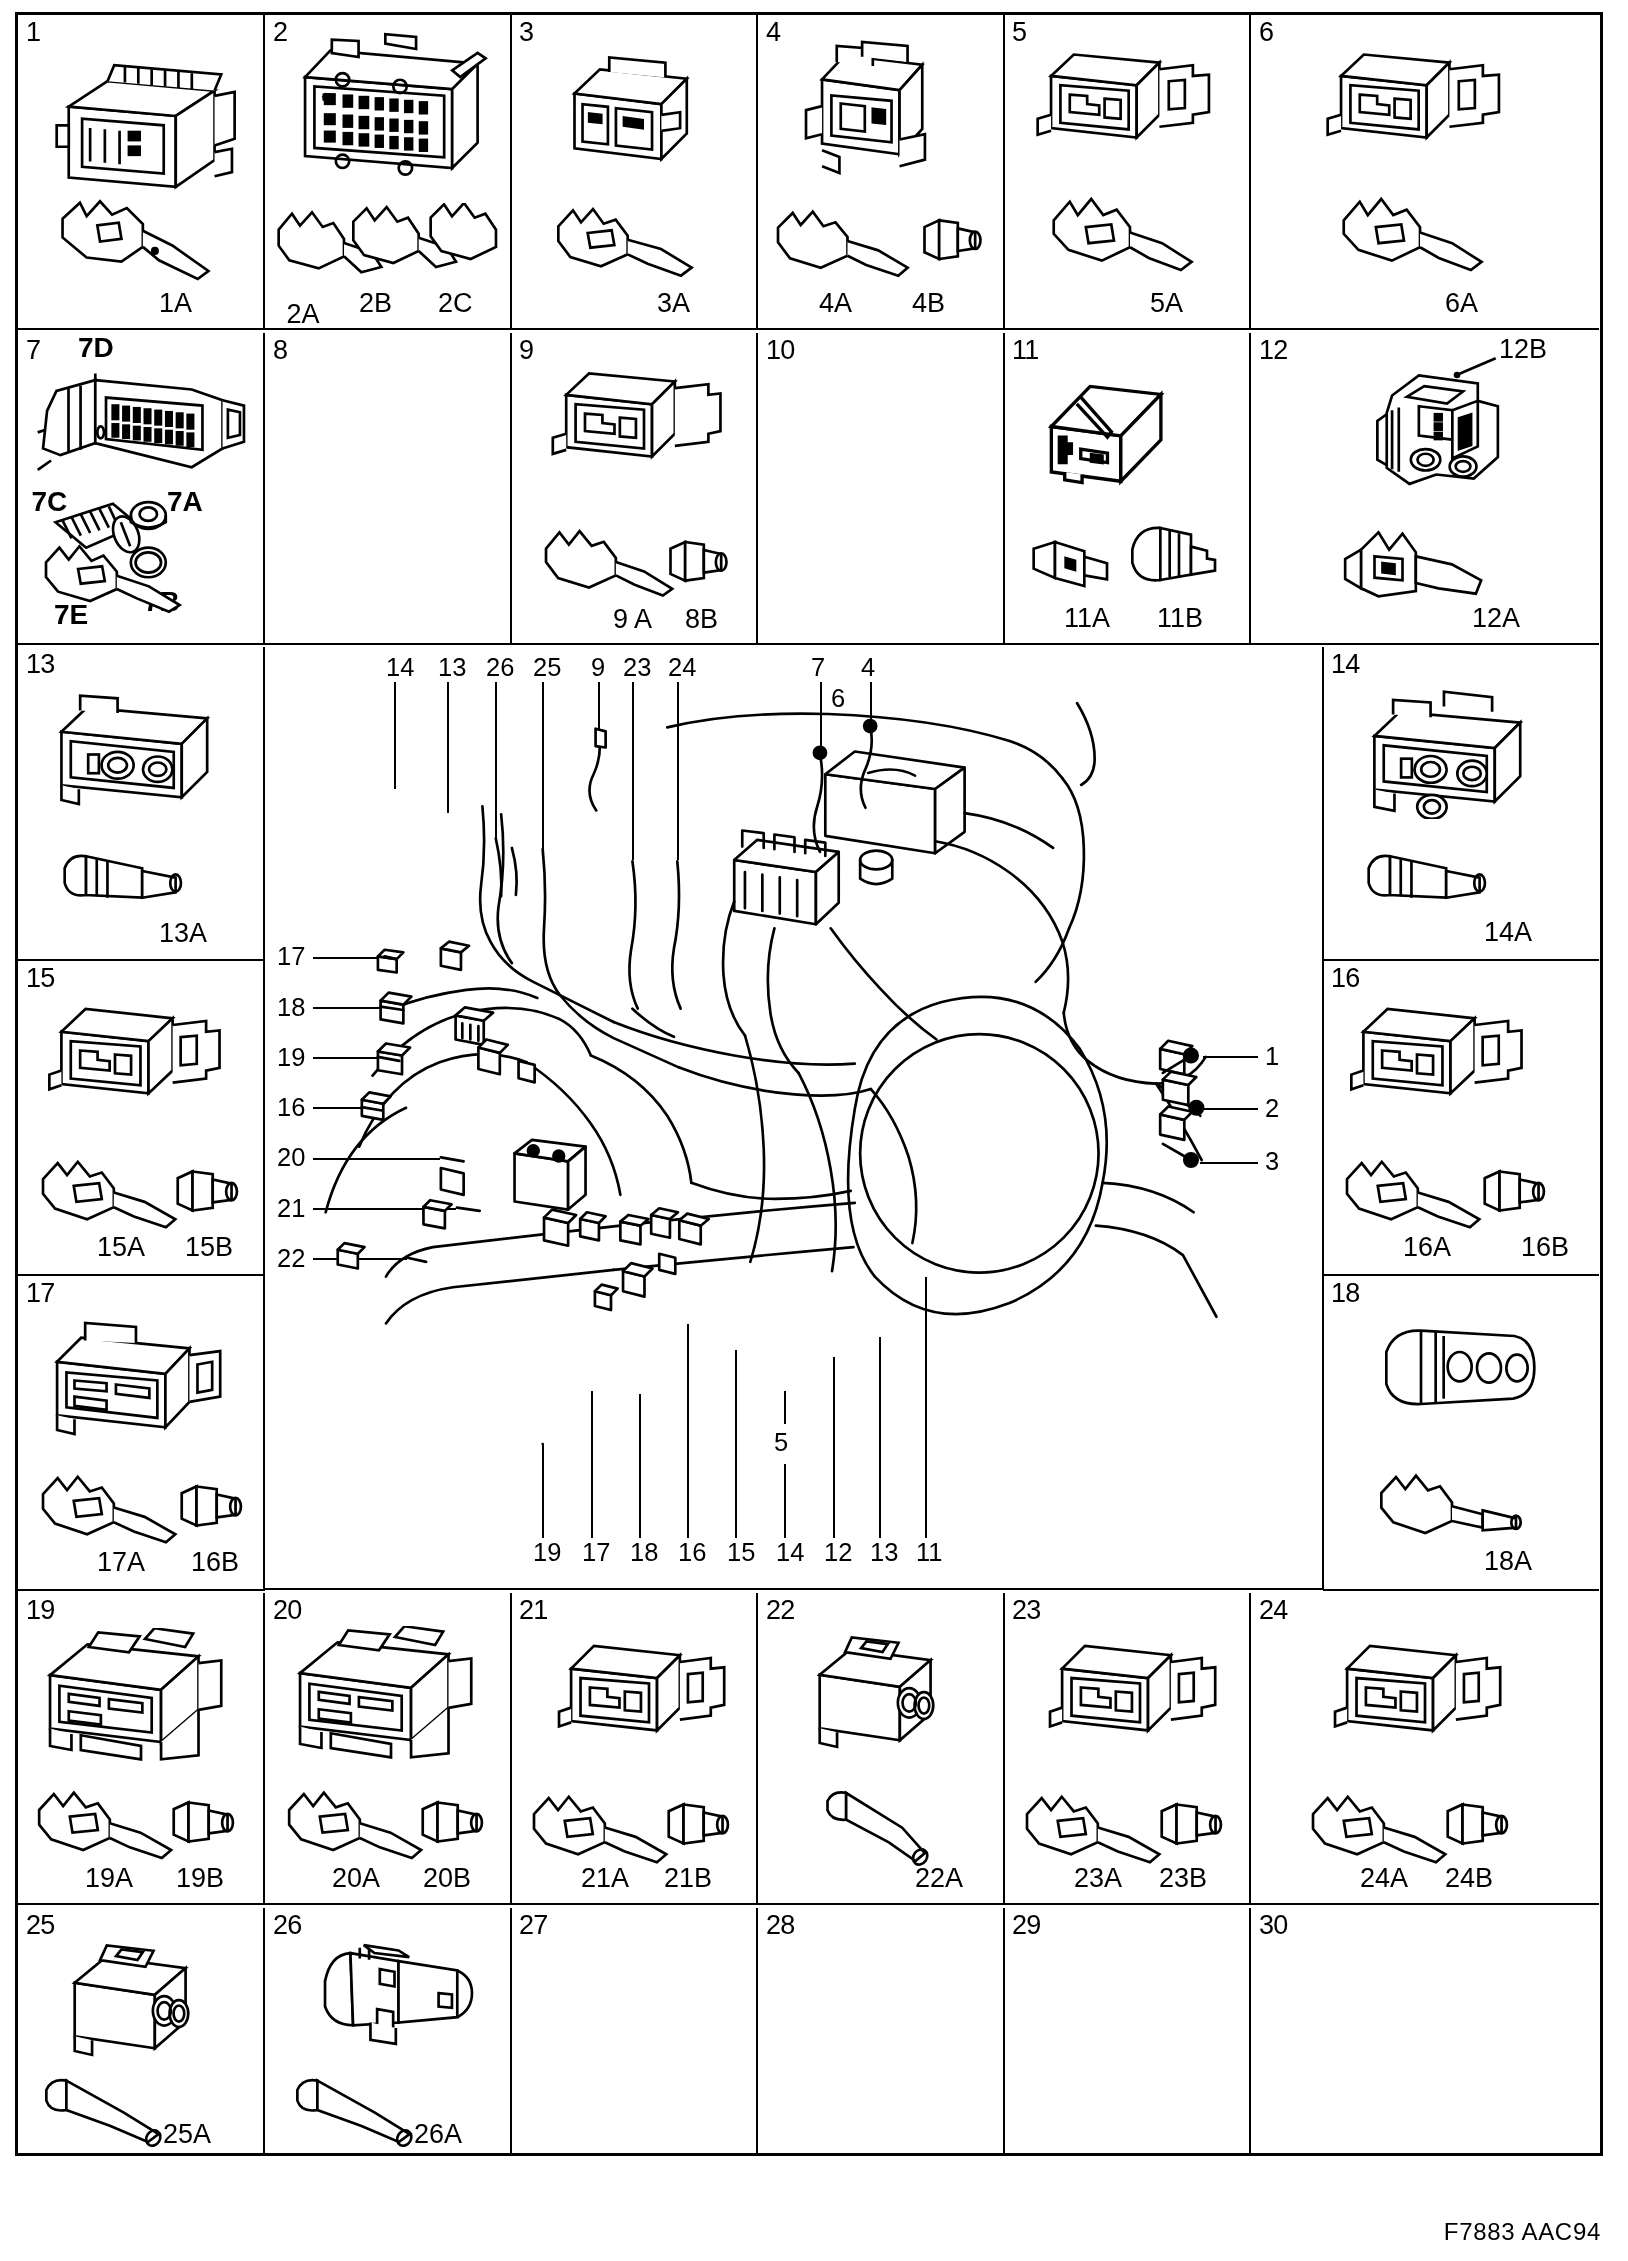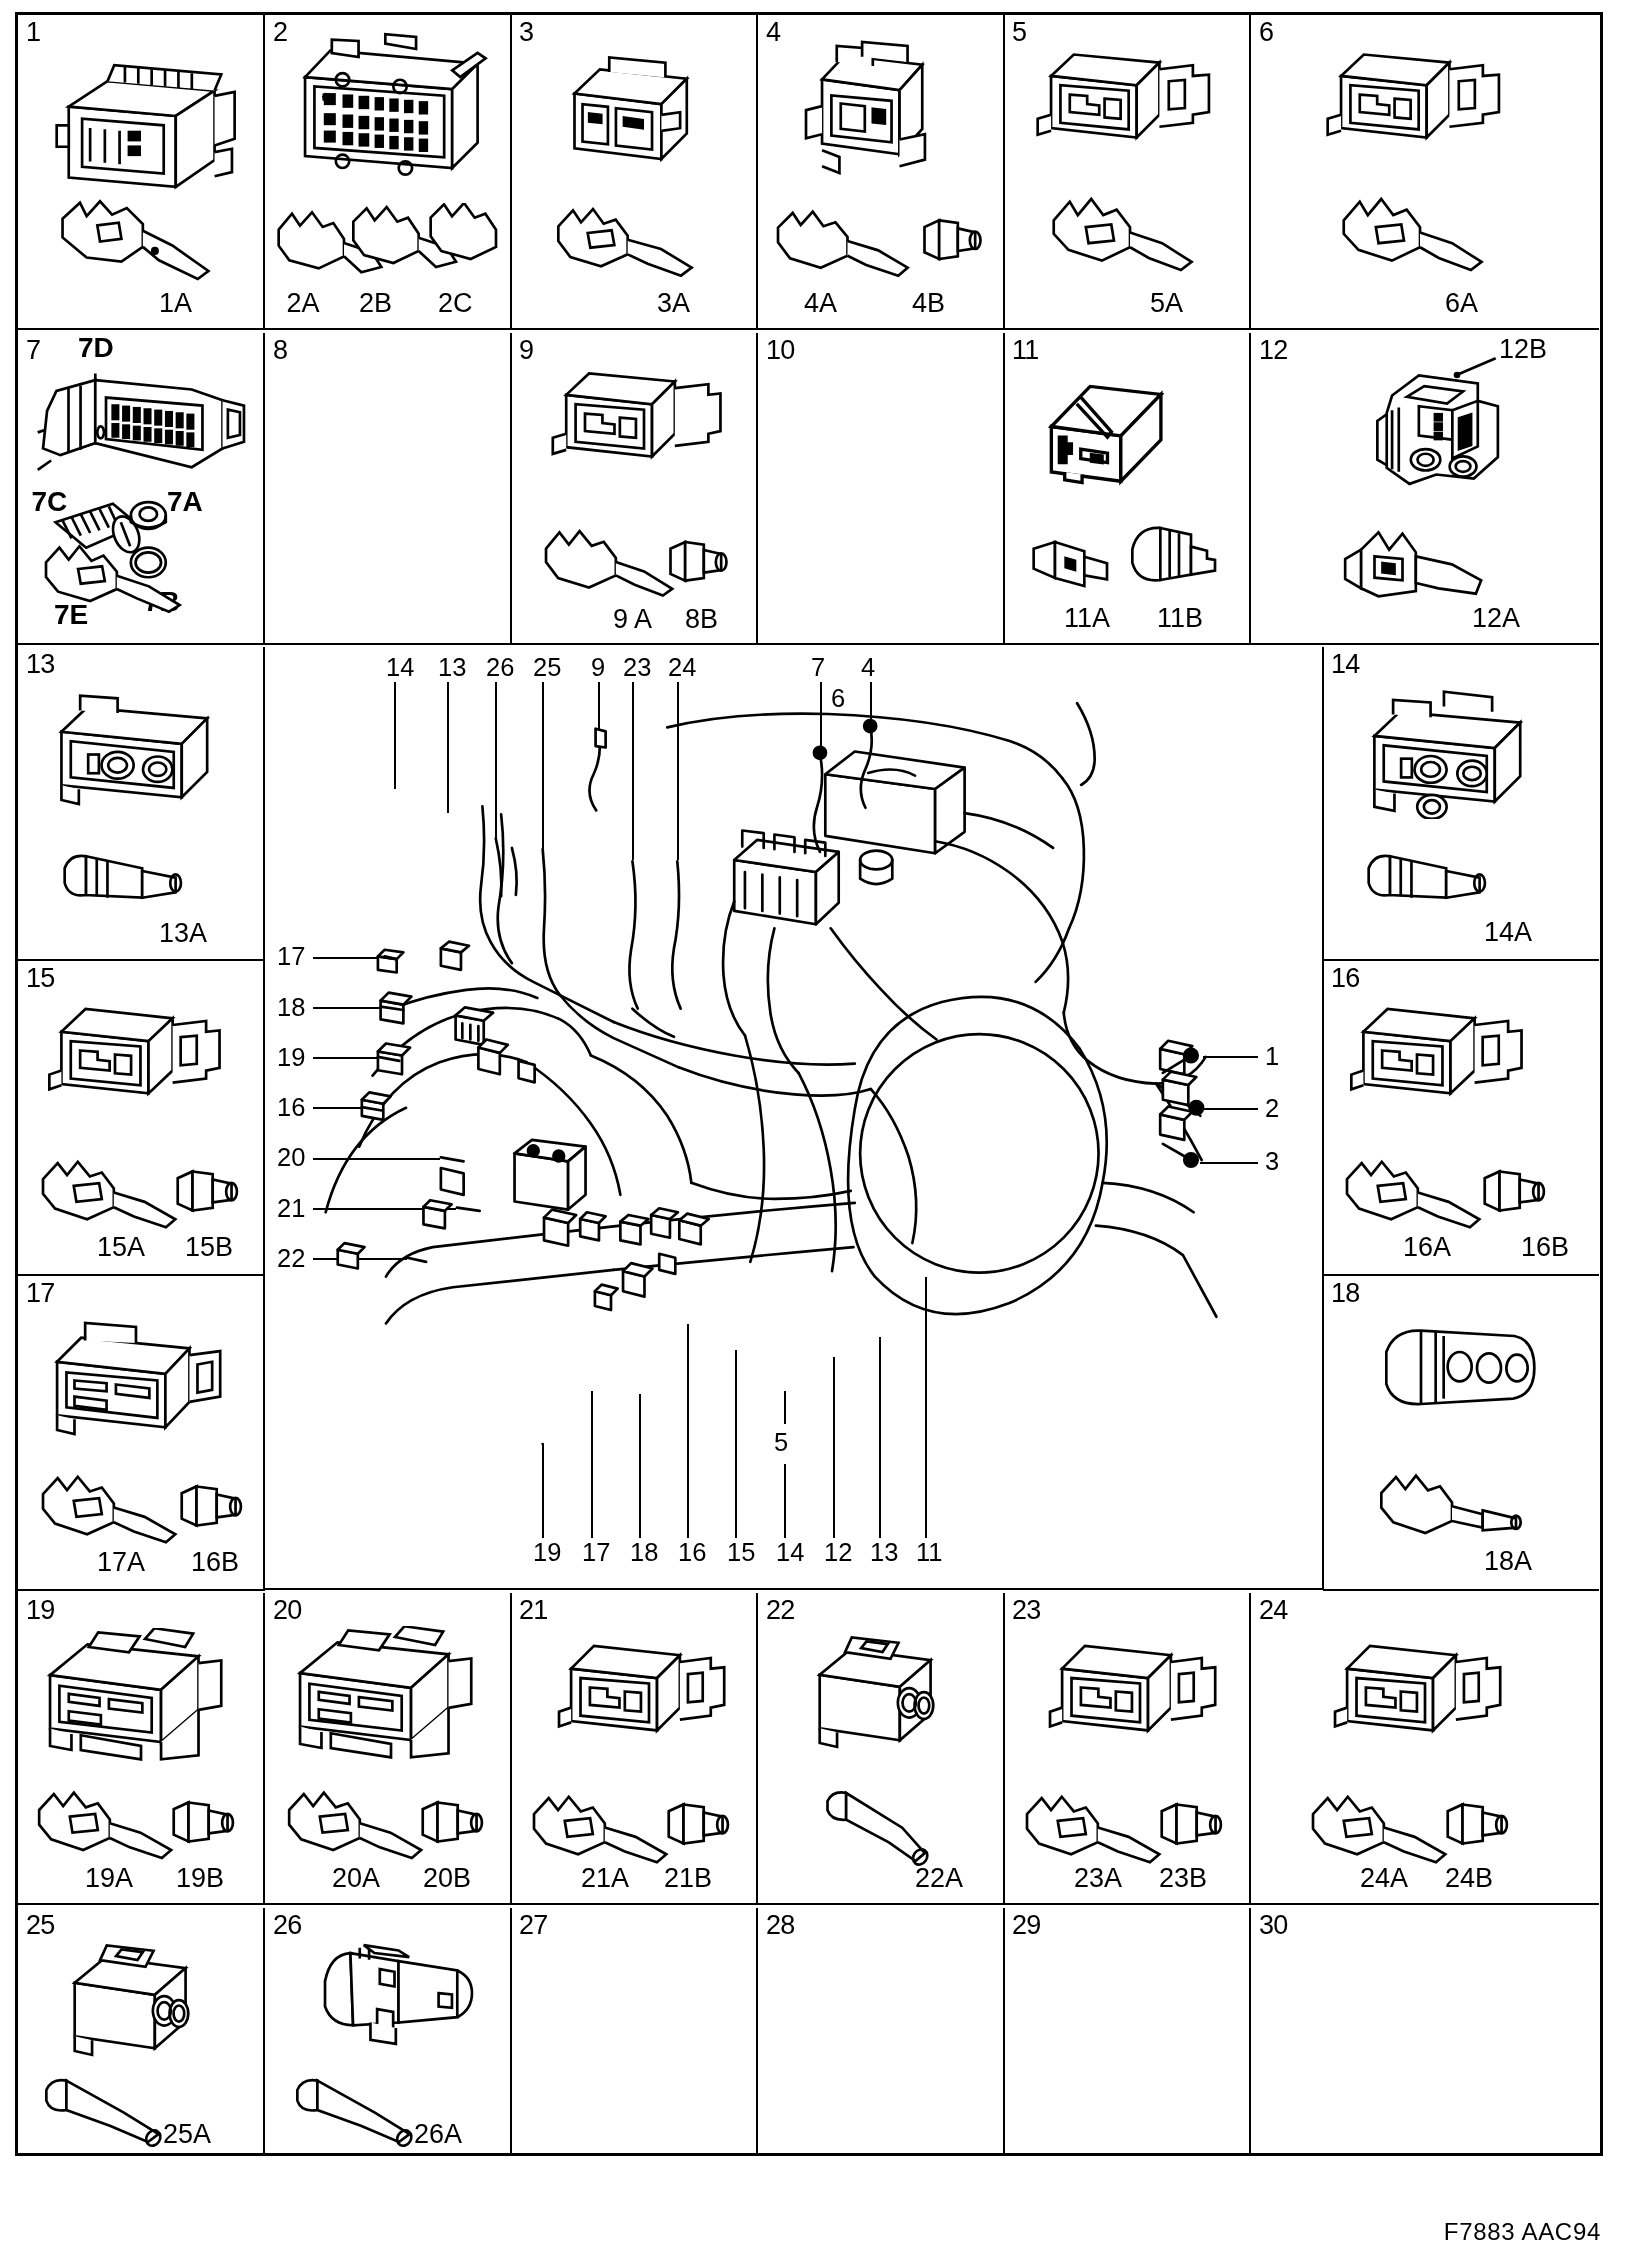--- a/index.html
+++ b/index.html
@@ -192,21 +192,21 @@
       <svg width="228" height="80" viewBox="0 0 340 120">
         <g fill="none" stroke="#000" stroke-width="4">
           <path d="M6 40 L26 16 L38 34 L56 14 L72 36 L88 30 L104 54 L104 80 L66 98 L22 86 L6 64 Z" fill="#fff"></path>
           <path d="M104 60 L146 74 L160 96 L130 104 L104 80" fill="#fff"></path>
           <path d="M118 28 L138 8 L150 26 L168 6 L184 28 L200 22 L216 46 L216 72 L178 90 L134 78 L118 56 Z" fill="#fff"></path>
           <path d="M216 52 L258 66 L272 88 L242 96 L216 72" fill="#fff"></path>
           <path d="M234 22 L254 2 L266 20 L284 0 L300 22 L316 16 L332 40 L332 66 L294 84 L250 72 L234 50 Z" fill="#fff"></path>
         </g>
       </svg>
     </div>
-    <div class="partlabel" style="left:21.4px; top:275px;">2A</div>
+    <div class="partlabel" style="left:21.4px; top:286px;">2A</div>
     <div class="partlabel" style="left:94px; top:275px;">2B</div>
     <div class="partlabel" style="left:173px; top:275px;">2C</div>
   </div>
 
   <div class="cell" style="left:511px; top:15.4px; width:247px; height:315px;">
     <div class="cellnum">3</div>
     <div class="art" style="left:50px; top:33px;">
       <svg width="154" height="127" viewBox="0 0 230 190">
         <g fill="none" stroke="#000" stroke-width="4">
           <path d="M20 68 L20 150 L150 166 L150 84 Z" fill="#fff"></path>
@@ -263,21 +263,21 @@
     <div class="art" style="left:161px; top:196px;">
       <svg width="67" height="60" viewBox="0 0 100 90">
         <g fill="none" stroke="#000" stroke-width="4">
           <path d="M8 24 L8 62 L30 72 L30 14 Z" fill="#fff"></path>
           <path d="M30 14 L58 18 L58 68 L30 72 Z" fill="#fff"></path>
           <path d="M58 26 L84 32 L84 56 L58 60 Z" fill="#fff"></path>
           <ellipse cx="84" cy="44" rx="8" ry="13"></ellipse>
         </g>
       </svg>
     </div>
-    <div class="partlabel" style="left:46px; top:275px;">4A</div>
+    <div class="partlabel" style="left:61px; top:275px;">4A</div>
     <div class="partlabel" style="left:154px; top:275px;">4B</div>
   </div>
 
   <div class="cell" style="left:1004px; top:15.4px; width:247px; height:315px;">
     <div class="cellnum">5</div>
     <div class="art" style="left:31px; top:25.5px;">
       <svg width="194" height="114" viewBox="0 0 290 170">
         <g fill="none" stroke="#000" stroke-width="4">
           <path d="M24 52 L24 130 L152 144 L152 66 Z" fill="#fff"></path>
           <path d="M24 52 L58 20 L186 32 L152 66 Z" fill="#fff"></path>

